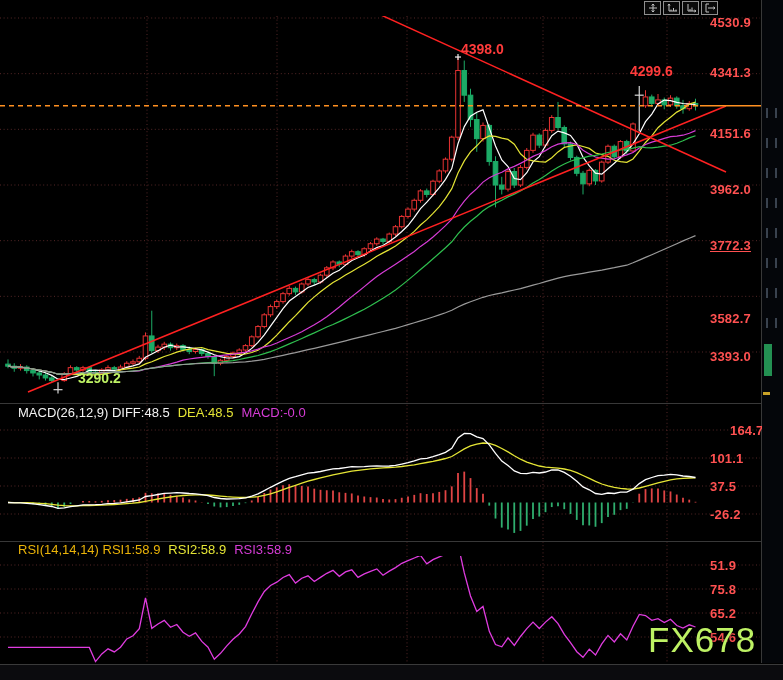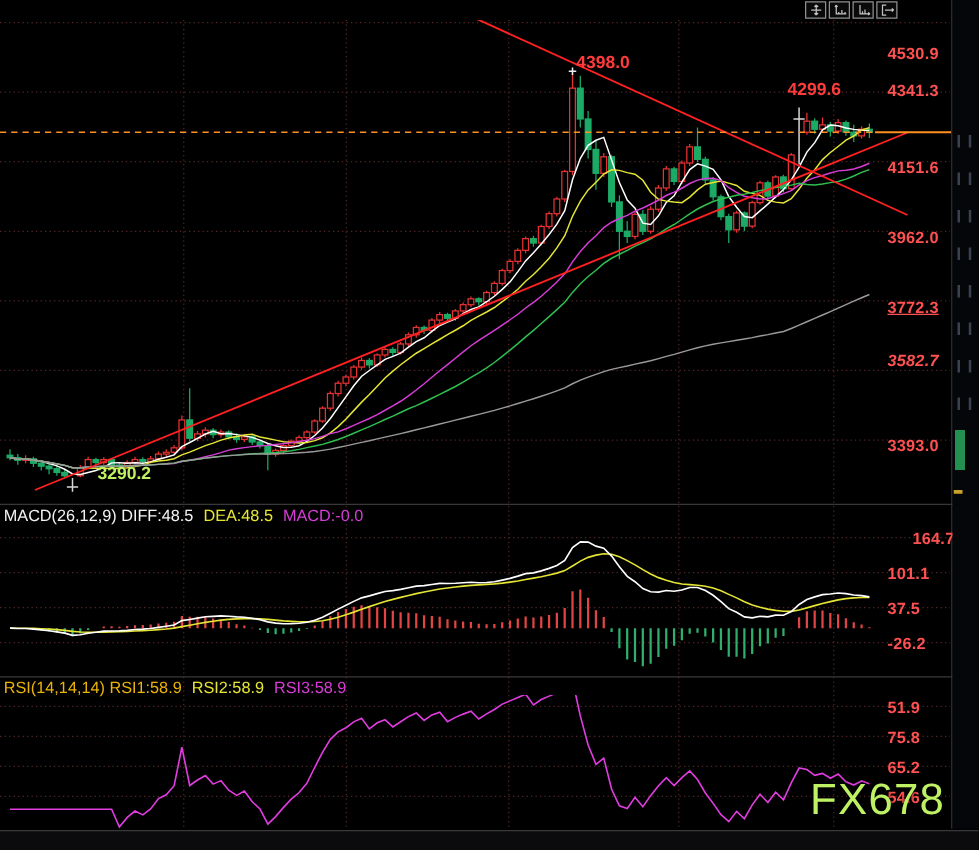--- a/index.html
+++ b/index.html
@@ -11,21 +11,21 @@
   .dlabel{position:absolute;color:#e3e3e3;font-size:12.5px;transform:translateX(-50%);}
   .ann{position:absolute;font-size:14px;font-weight:700;z-index:2;}
   .hdr{position:absolute;left:3px;top:0;height:16px;display:flex;align-items:center;gap:7px;
     z-index:4;font-size:12.5px;white-space:nowrap;}
   .hdr .t{color:#f2f2f2;}
   .hdr .per{color:#ff4343;}
   .hdr .plus{color:#9a9a9a;font-size:13px;}
   .toolbar{position:absolute;left:644px;top:1px;display:flex;gap:2px;z-index:4;}
   .tbtn{width:15px;height:12px;border:1px solid #8f8f8f;background:#0a0a0a;display:flex;
     align-items:center;justify-content:center;cursor:pointer;}
-  .mhdr{position:absolute;left:3px;display:flex;gap:8px;font-size:13px;z-index:2;white-space:nowrap;text-align:right;}
+  .mhdr{position:absolute;left:18px;display:flex;gap:8px;font-size:13px;z-index:2;white-space:nowrap;text-align:right;}
   .wm{position:absolute;left:648px;top:620px;font-size:35px;font-weight:400;color:#bef264;
     letter-spacing:1px;z-index:3;text-shadow:0 0 4px #000;}
   .strip{position:absolute;left:762px;top:0;width:21px;height:663px;background:#04060a;z-index:2;}
   .strip .g{position:absolute;left:4px;width:7px;height:10px;border-left:2px solid #39424e;
     border-right:2px solid #39424e;}
   .strip .grn{position:absolute;left:2px;top:344px;width:8px;height:32px;background:#27a05a;opacity:.9;}
   .strip .yel{position:absolute;left:1px;top:392px;width:7px;height:3px;background:#c9a227;}
   .xaxis{position:absolute;left:0;top:664px;width:783px;height:16px;background:#0b0b0e;
     border-top:1px solid #3a3a3a;z-index:2;}
 </style>
@@ -419,26 +419,26 @@
         <path d="M8.0 502.5L14.3 502.8L20.5 502.8L26.8 503.3L33.0 503.9L39.3 504.6L45.5 505.5L51.8 506.5L58.0 508.3L64.3 507.8L70.5 506.6L76.8 505.8L83.0 504.9L89.3 504.8L95.5 504.7L101.8 504.3L108.0 503.6L114.3 503.3L120.5 502.8L126.8 501.9L133.0 501.0L139.3 500.0L145.5 496.5L151.8 495.6L158.0 494.5L164.3 493.4L170.5 493.1L176.8 492.7L183.0 493.0L189.3 493.5L195.5 493.8L201.8 494.7L208.0 495.7L214.3 497.5L220.5 498.5L226.8 499.0L233.0 498.9L239.3 498.6L245.5 497.8L251.8 496.2L258.0 493.8L264.3 490.6L270.5 487.3L276.8 484.2L283.0 481.1L289.3 478.3L295.5 476.7L301.8 474.9L308.0 473.2L314.3 472.5L320.5 471.5L326.8 470.2L333.0 468.9L339.3 468.5L345.5 467.6L351.8 466.7L358.0 466.8L364.3 466.6L370.5 466.2L376.8 465.8L383.0 466.2L389.3 466.0L395.5 465.4L401.8 464.1L408.0 462.7L414.3 460.9L420.5 458.9L426.8 458.3L433.0 456.7L439.3 454.7L445.5 452.4L451.8 448.4L458.0 438.0L464.3 433.5L470.5 433.7L476.8 436.9L483.0 438.6L489.3 444.9L495.5 453.4L501.8 461.1L508.0 465.4L514.3 470.9L520.5 473.4L526.8 473.7L533.0 472.4L539.3 473.0L545.5 472.0L551.8 470.0L558.0 470.0L564.3 472.4L570.5 476.2L576.8 481.3L583.0 486.9L589.3 489.8L595.5 493.5L601.8 494.3L608.0 493.0L614.3 493.5L620.5 492.1L626.8 492.2L633.0 489.2L639.3 483.6L645.5 479.6L651.8 477.5L658.0 475.7L664.3 475.2L670.5 474.4L676.8 474.9L683.0 476.0L689.3 476.5L695.5 477.5" fill="none" stroke="#ffffff" stroke-width="1.3"></path>
       </g>
       <g clip-path="url(#cpR)">
         <path d="M8.0 647.4L14.3 647.4L20.5 647.4L26.8 647.4L33.0 647.4L39.3 647.4L45.5 647.4L51.8 647.4L58.0 647.4L64.3 647.4L70.5 647.4L76.8 647.4L83.0 647.4L89.3 647.4L95.5 661.6L101.8 653.9L108.0 648.8L114.3 651.9L120.5 647.2L126.8 638.9L133.0 635.8L139.3 628.6L145.5 597.8L151.8 628.4L158.0 624.0L164.3 620.4L170.5 627.3L176.8 624.5L183.0 632.2L189.3 636.3L195.5 632.9L201.8 641.4L208.0 647.2L214.3 659.3L220.5 653.3L226.8 645.9L233.0 639.3L239.3 634.0L245.5 626.6L251.8 613.8L258.0 601.9L264.3 591.5L270.5 585.5L276.8 582.2L283.0 577.5L289.3 574.6L295.5 583.1L301.8 578.2L308.0 575.8L314.3 581.5L320.5 577.4L326.8 573.3L333.0 570.4L339.3 576.3L345.5 571.9L351.8 569.8L358.0 577.3L364.3 573.9L370.5 571.3L376.8 568.9L383.0 575.2L389.3 571.1L395.5 567.6L401.8 563.3L408.0 560.7L414.3 558.0L420.5 555.4L426.8 563.9L433.0 559.6L439.3 556.9L445.5 554.3L451.8 550.5L458.0 544.3L464.3 572.9L470.5 596.0L476.8 611.5L483.0 606.5L489.3 631.4L495.5 644.6L501.8 646.8L508.0 637.8L514.3 645.4L520.5 636.5L526.8 628.6L533.0 622.1L539.3 628.5L545.5 622.1L551.8 616.7L558.0 623.6L564.3 634.4L570.5 642.7L576.8 651.7L583.0 657.3L589.3 649.1L595.5 655.0L601.8 643.9L608.0 635.4L614.3 642.0L620.5 633.8L626.8 639.9L633.0 626.3L639.3 614.4L645.5 615.6L651.8 620.3L658.0 618.7L664.3 622.6L670.5 619.2L676.8 625.5L683.0 628.0L689.3 624.8L695.5 627.0" fill="none" stroke="#e03ce0" stroke-width="1.3"></path>
       </g>
       <line x1="0" x2="783" y1="403.5" y2="403.5" stroke="#383838" stroke-width="1"></line>
       <line x1="0" x2="783" y1="541.5" y2="541.5" stroke="#383838" stroke-width="1"></line>
       <line x1="761.5" x2="761.5" y1="0" y2="663" stroke="#383838" stroke-width="1"></line>
     </svg>
   <div id="overlay">
-      <div class="plabel" style="left: 710px; top: 15px; margin-top: 20px;">4530.9</div>
+      <div class="plabel" style="left: 710px; top: 15px;">4530.9</div>
       <div class="plabel" style="left: 710px; top: 65px;">4341.3</div>
       <div class="plabel" style="left: 710px; top: 126.334px;">4151.6</div>
       <div class="plabel" style="left: 710px; top: 182.001px;">3962.0</div>
       <div class="plabel" style="left: 710px; top: 237.668px; text-decoration: underline;">3772.3</div>
-      <div class="plabel" style="left: 710px; top: 281px; font-style: italic;">3582.7</div>
+      <div class="plabel" style="left: 710px; top: 311px;">3582.7</div>
       <div class="plabel" style="left: 710px; top: 349.002px;">3393.0</div>
       <div class="plabel" style="left: 710px; top: 423px; margin-left: 20px;">164.7</div>
       <div class="plabel" style="left: 710px; top: 451px;">101.1</div>
       <div class="plabel" style="left: 710px; top: 479px;">37.5</div>
       <div class="plabel" style="left: 710px; top: 507px;">-26.2</div>
       <div class="plabel" style="left: 710px; top: 558px;">51.9</div>
       <div class="plabel" style="left: 710px; top: 582px;">75.8</div>
       <div class="plabel" style="left: 710px; top: 606px;">65.2</div>
       <div class="plabel" style="left: 710px; top: 630px;">54.6</div>
       <div class="dlabel" style="left: 147px; top: 666px;">2025/08</div>

